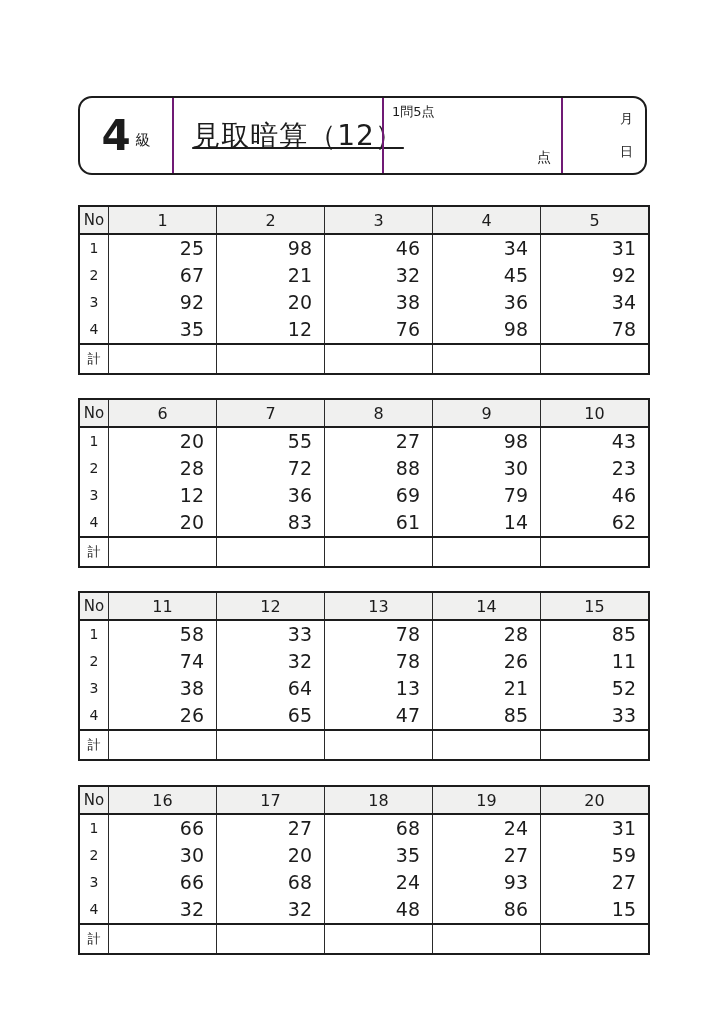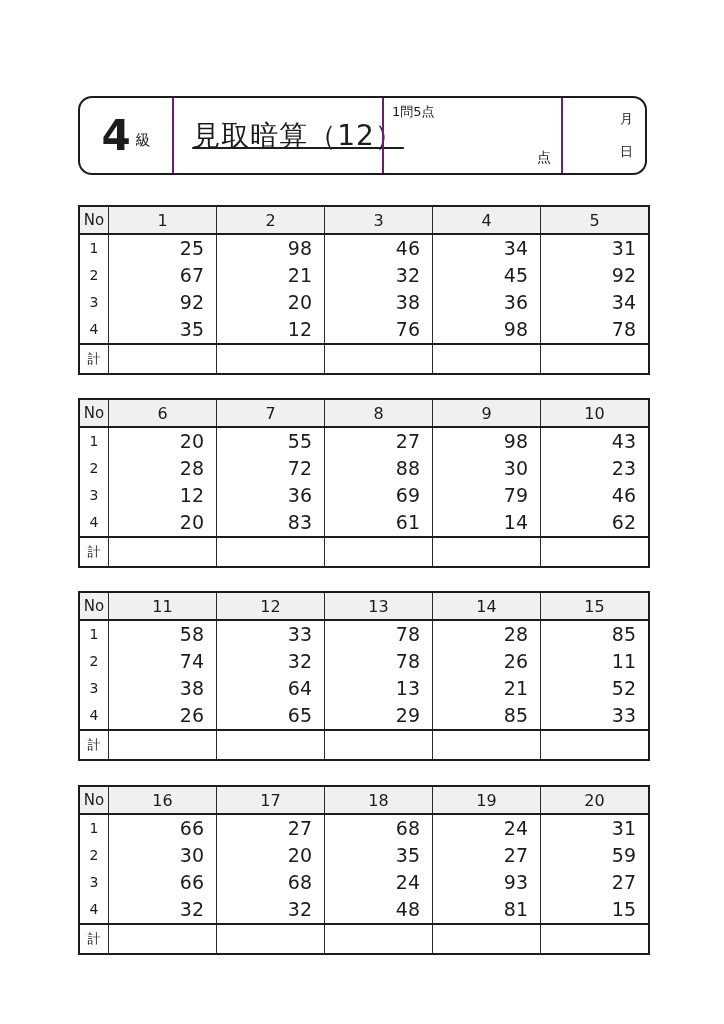--- a/index.html
+++ b/index.html
@@ -203,21 +203,21 @@
       <div class="col dcell">
         <span class="num">33</span>
         <span class="num">32</span>
         <span class="num">64</span>
         <span class="num">65</span>
       </div>
       <div class="col dcell">
         <span class="num">78</span>
         <span class="num">78</span>
         <span class="num">13</span>
-        <span class="num">29</span>
+        <span class="num">47</span>
       </div>
       <div class="col dcell">
         <span class="num">28</span>
         <span class="num">26</span>
         <span class="num">21</span>
         <span class="num">85</span>
       </div>
       <div class="col dcell">
         <span class="num">85</span>
         <span class="num">11</span>
@@ -266,21 +266,21 @@
       <div class="col dcell">
         <span class="num">68</span>
         <span class="num">35</span>
         <span class="num">24</span>
         <span class="num">48</span>
       </div>
       <div class="col dcell">
         <span class="num">24</span>
         <span class="num">27</span>
         <span class="num">93</span>
-        <span class="num">81</span>
+        <span class="num">86</span>
       </div>
       <div class="col dcell">
         <span class="num">31</span>
         <span class="num">59</span>
         <span class="num">27</span>
         <span class="num">15</span>
       </div>
     </div>
     <div class="trow tfoot">
       <div class="nocol">計</div>

